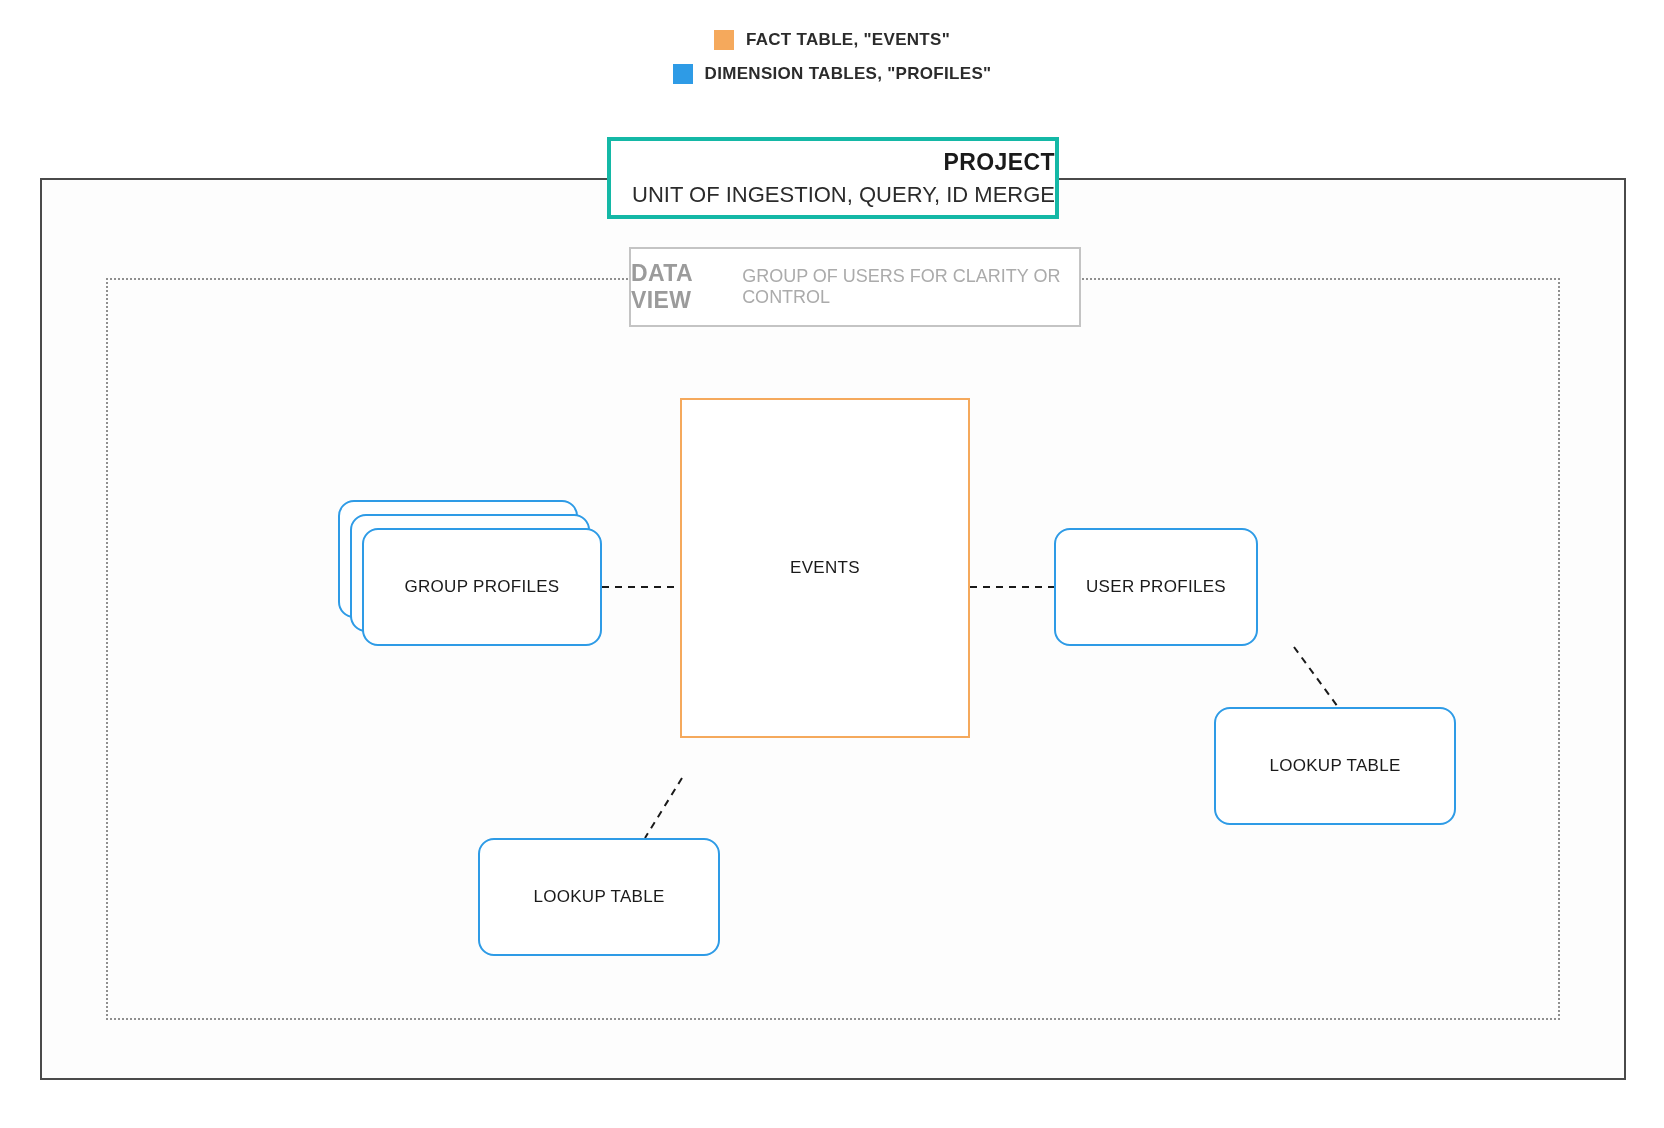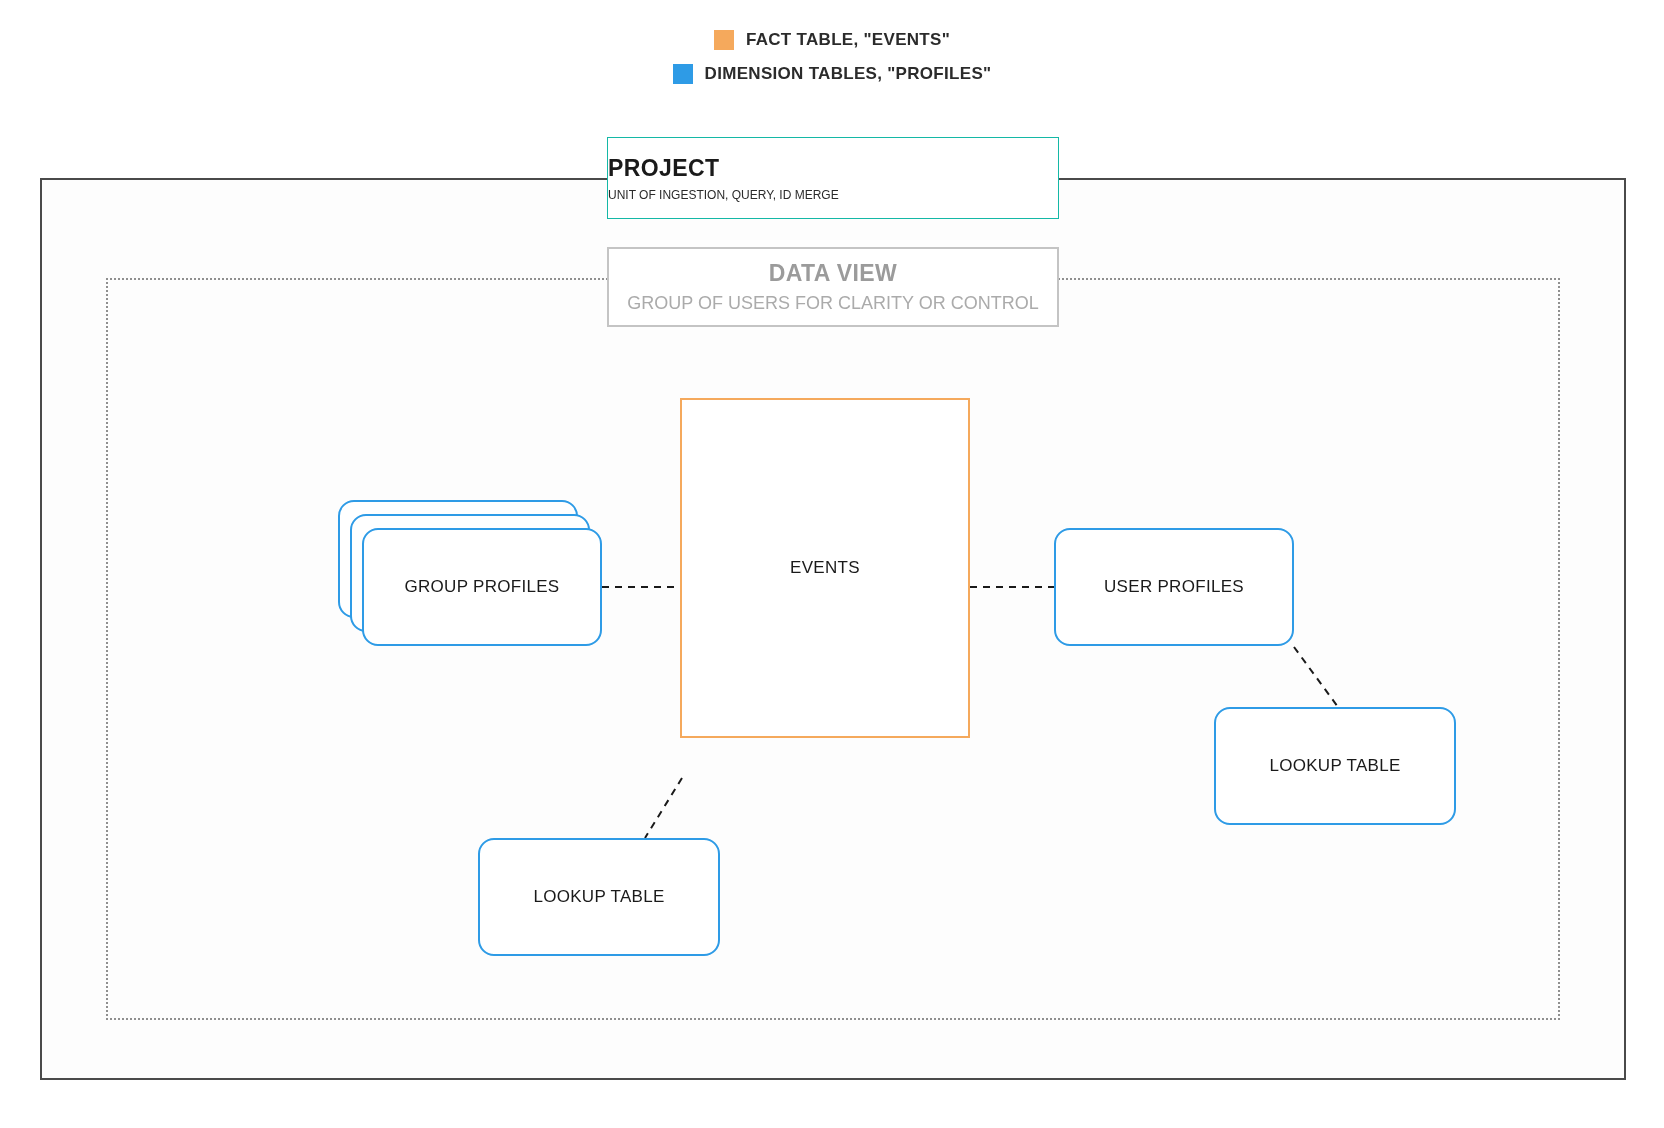--- a/index.html
+++ b/index.html
@@ -54,55 +54,55 @@
     position:absolute;
     left:40px; top:178px;
     width:1586px; height:902px;
     border:2px solid #4a4a4a;
     background:#fdfdfd;
   }
   .project-box{
     position:absolute;
     left:607px; top:137px;
     width:452px; height:82px;
-    border:1px solid #14b8a6;
+    border:4px solid #14b8a6;
     background:#ffffff;
     display:flex;
     flex-direction:column;
-    align-items:flex-start;
+    align-items:flex-end;
     justify-content:center;
     gap:6px;
     z-index:4;
   }
   .project-title{
     font-size:23px;
     font-weight:bold;
     letter-spacing:.4px;
   }
   .project-subtitle{
-    font-size:12px;
+    font-size:22px;
     color:#2b2b2b;
   }
 
   
   .dataview-rect{
     position:absolute;
     left:106px; top:278px;
     width:1454px; height:742px;
     border:2px dotted #8f8f8f;
     background:transparent;
   }
   .dataview-box{
     position:absolute;
-    left:607px; top:247px;
+    left:629px; top:247px;
     width:452px; height:80px;
     border:2px solid #c4c4c4;
     background:#ffffff;
     display:flex;
-    flex-direction:column;
+    flex-direction:row;
     align-items:center;
     justify-content:center;
     gap:6px;
     z-index:4;
   }
   .dataview-title{
     font-size:23px;
     font-weight:bold;
     letter-spacing:.4px;
     color:var(--color-muted);
@@ -144,21 +144,21 @@
     border-radius:16px;
   }
   .stack-card-1{left:338px; top:500px; z-index:1;}
   .stack-card-2{left:350px; top:514px; z-index:2;}
   .node-group{
     left:362px; top:528px;
     width:240px; height:118px;
   }
   .node-user{
     left:1054px; top:528px;
-    width:240px; height:118px;
+    width:204px; height:118px;
   }
   .node-lookup-right{
     left:1214px; top:707px;
     width:242px; height:118px;
   }
   .node-lookup-bottom{
     left:478px; top:838px;
     width:242px; height:118px;
   }
 

